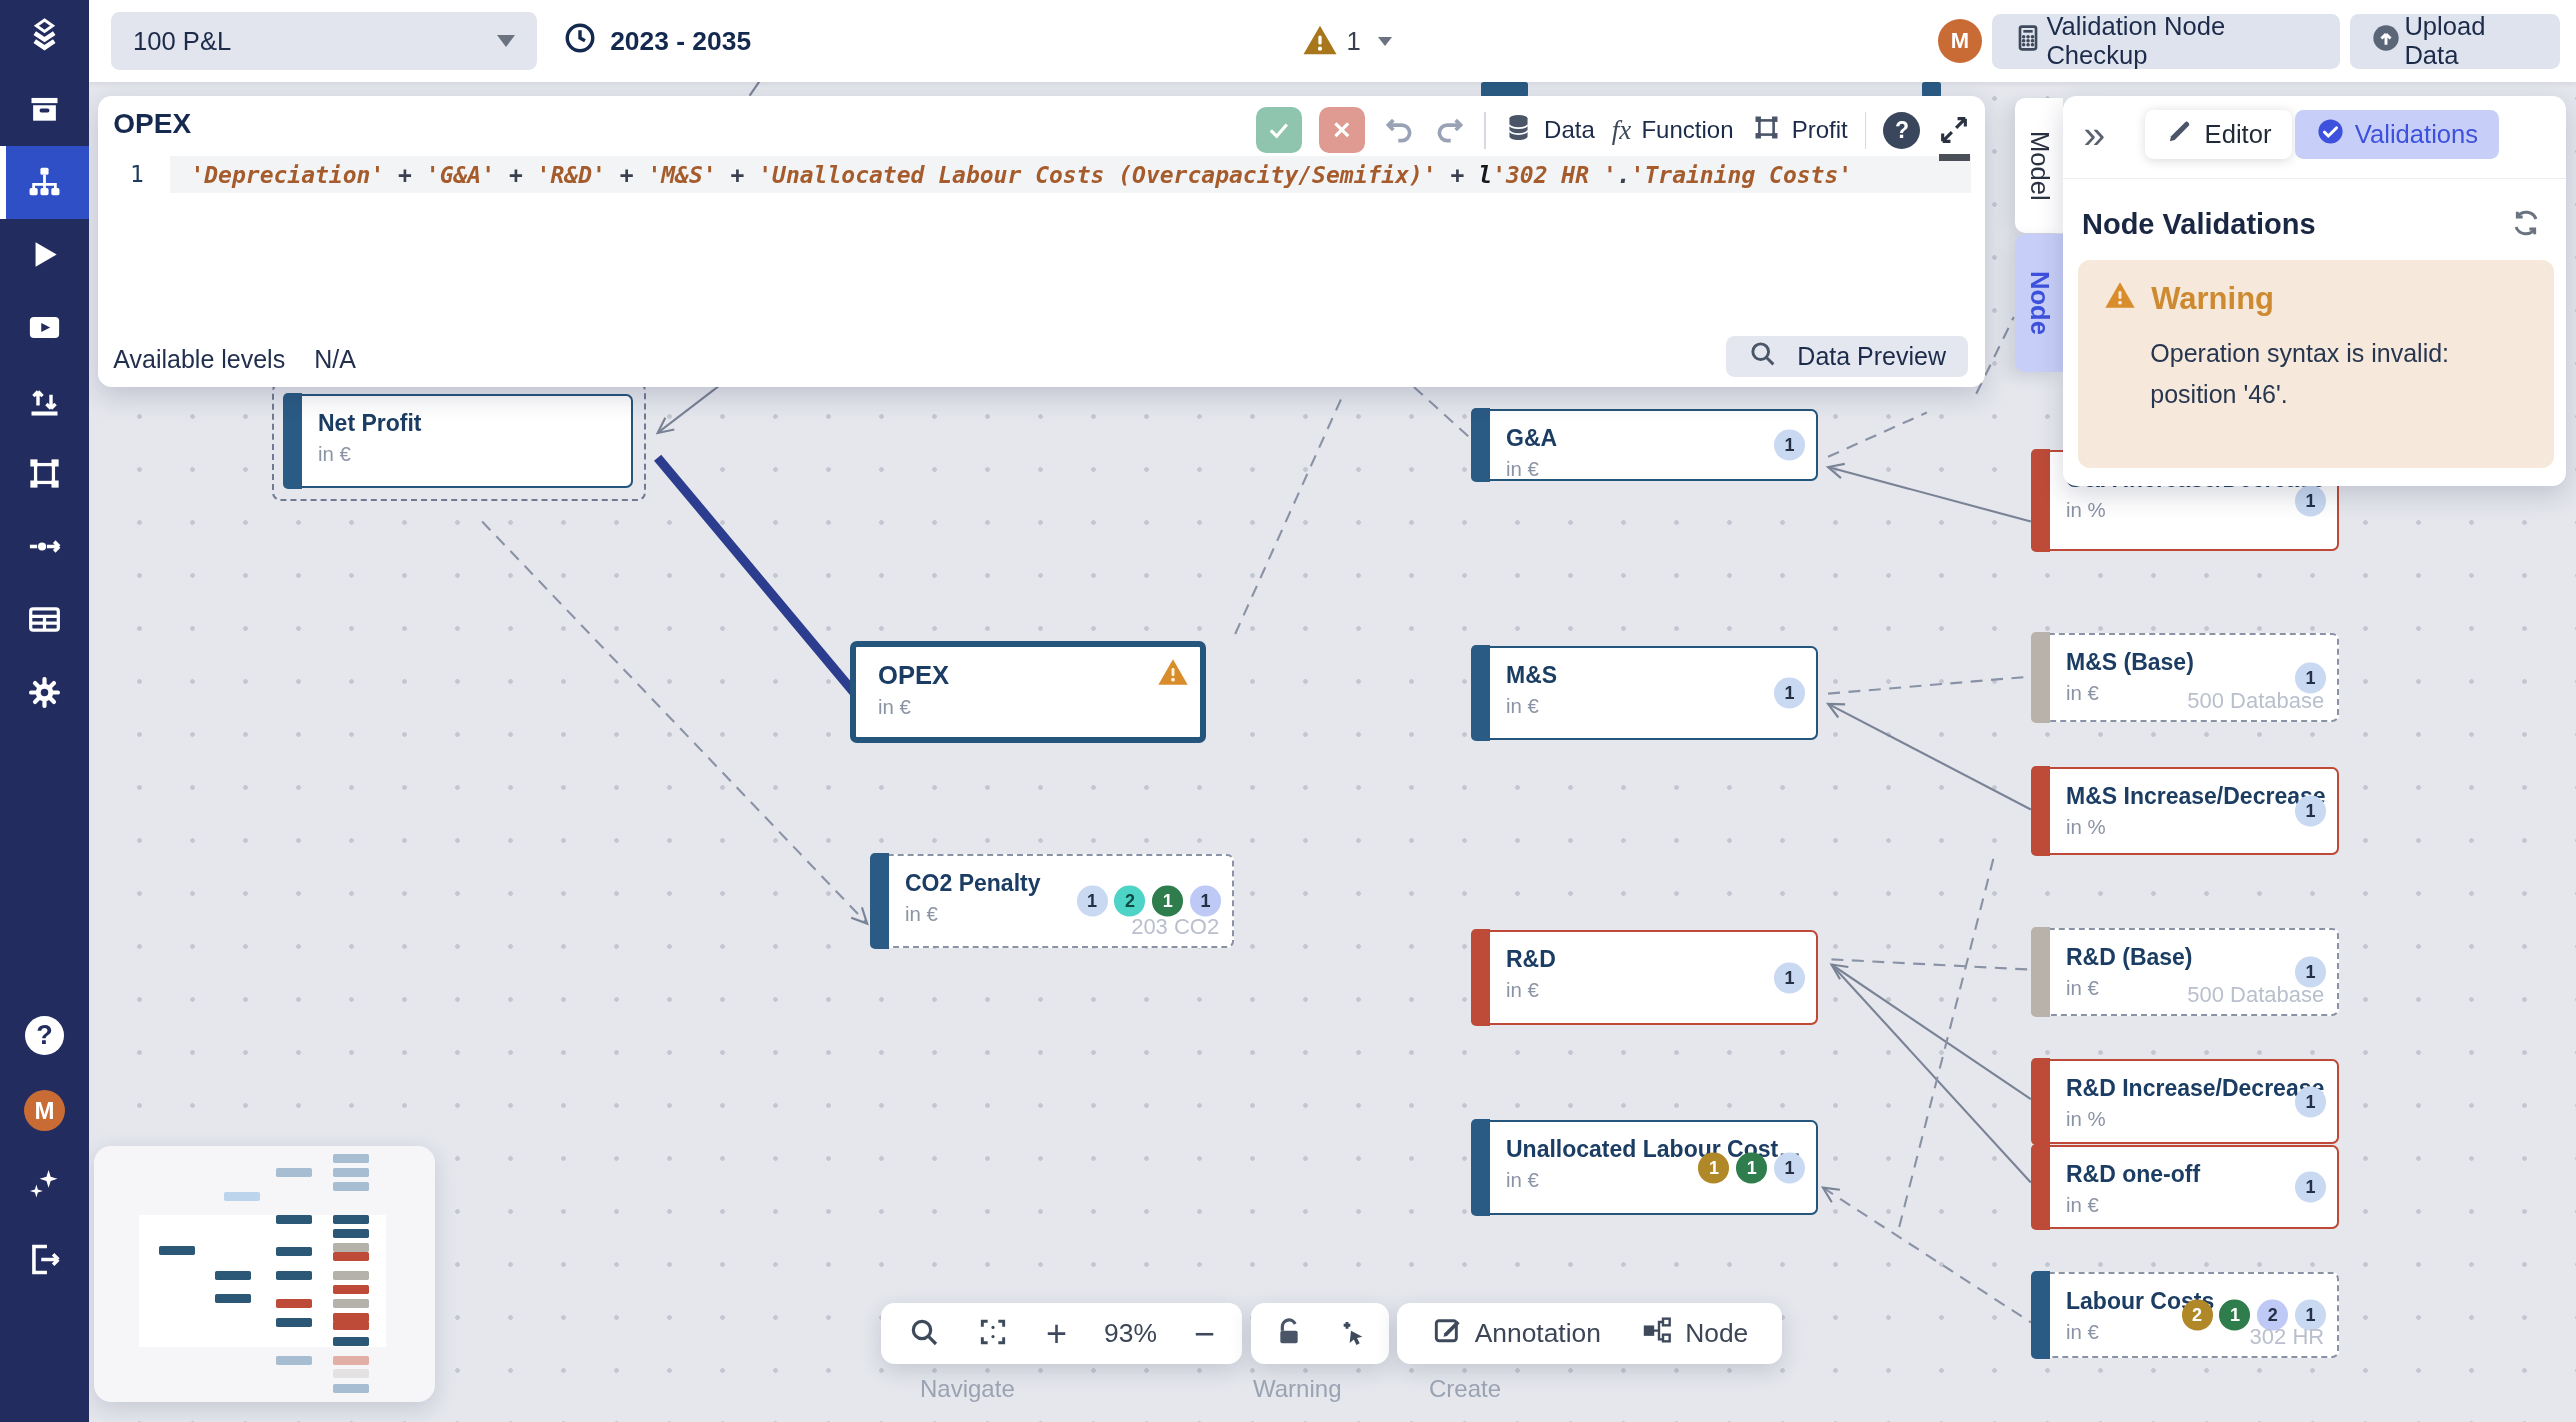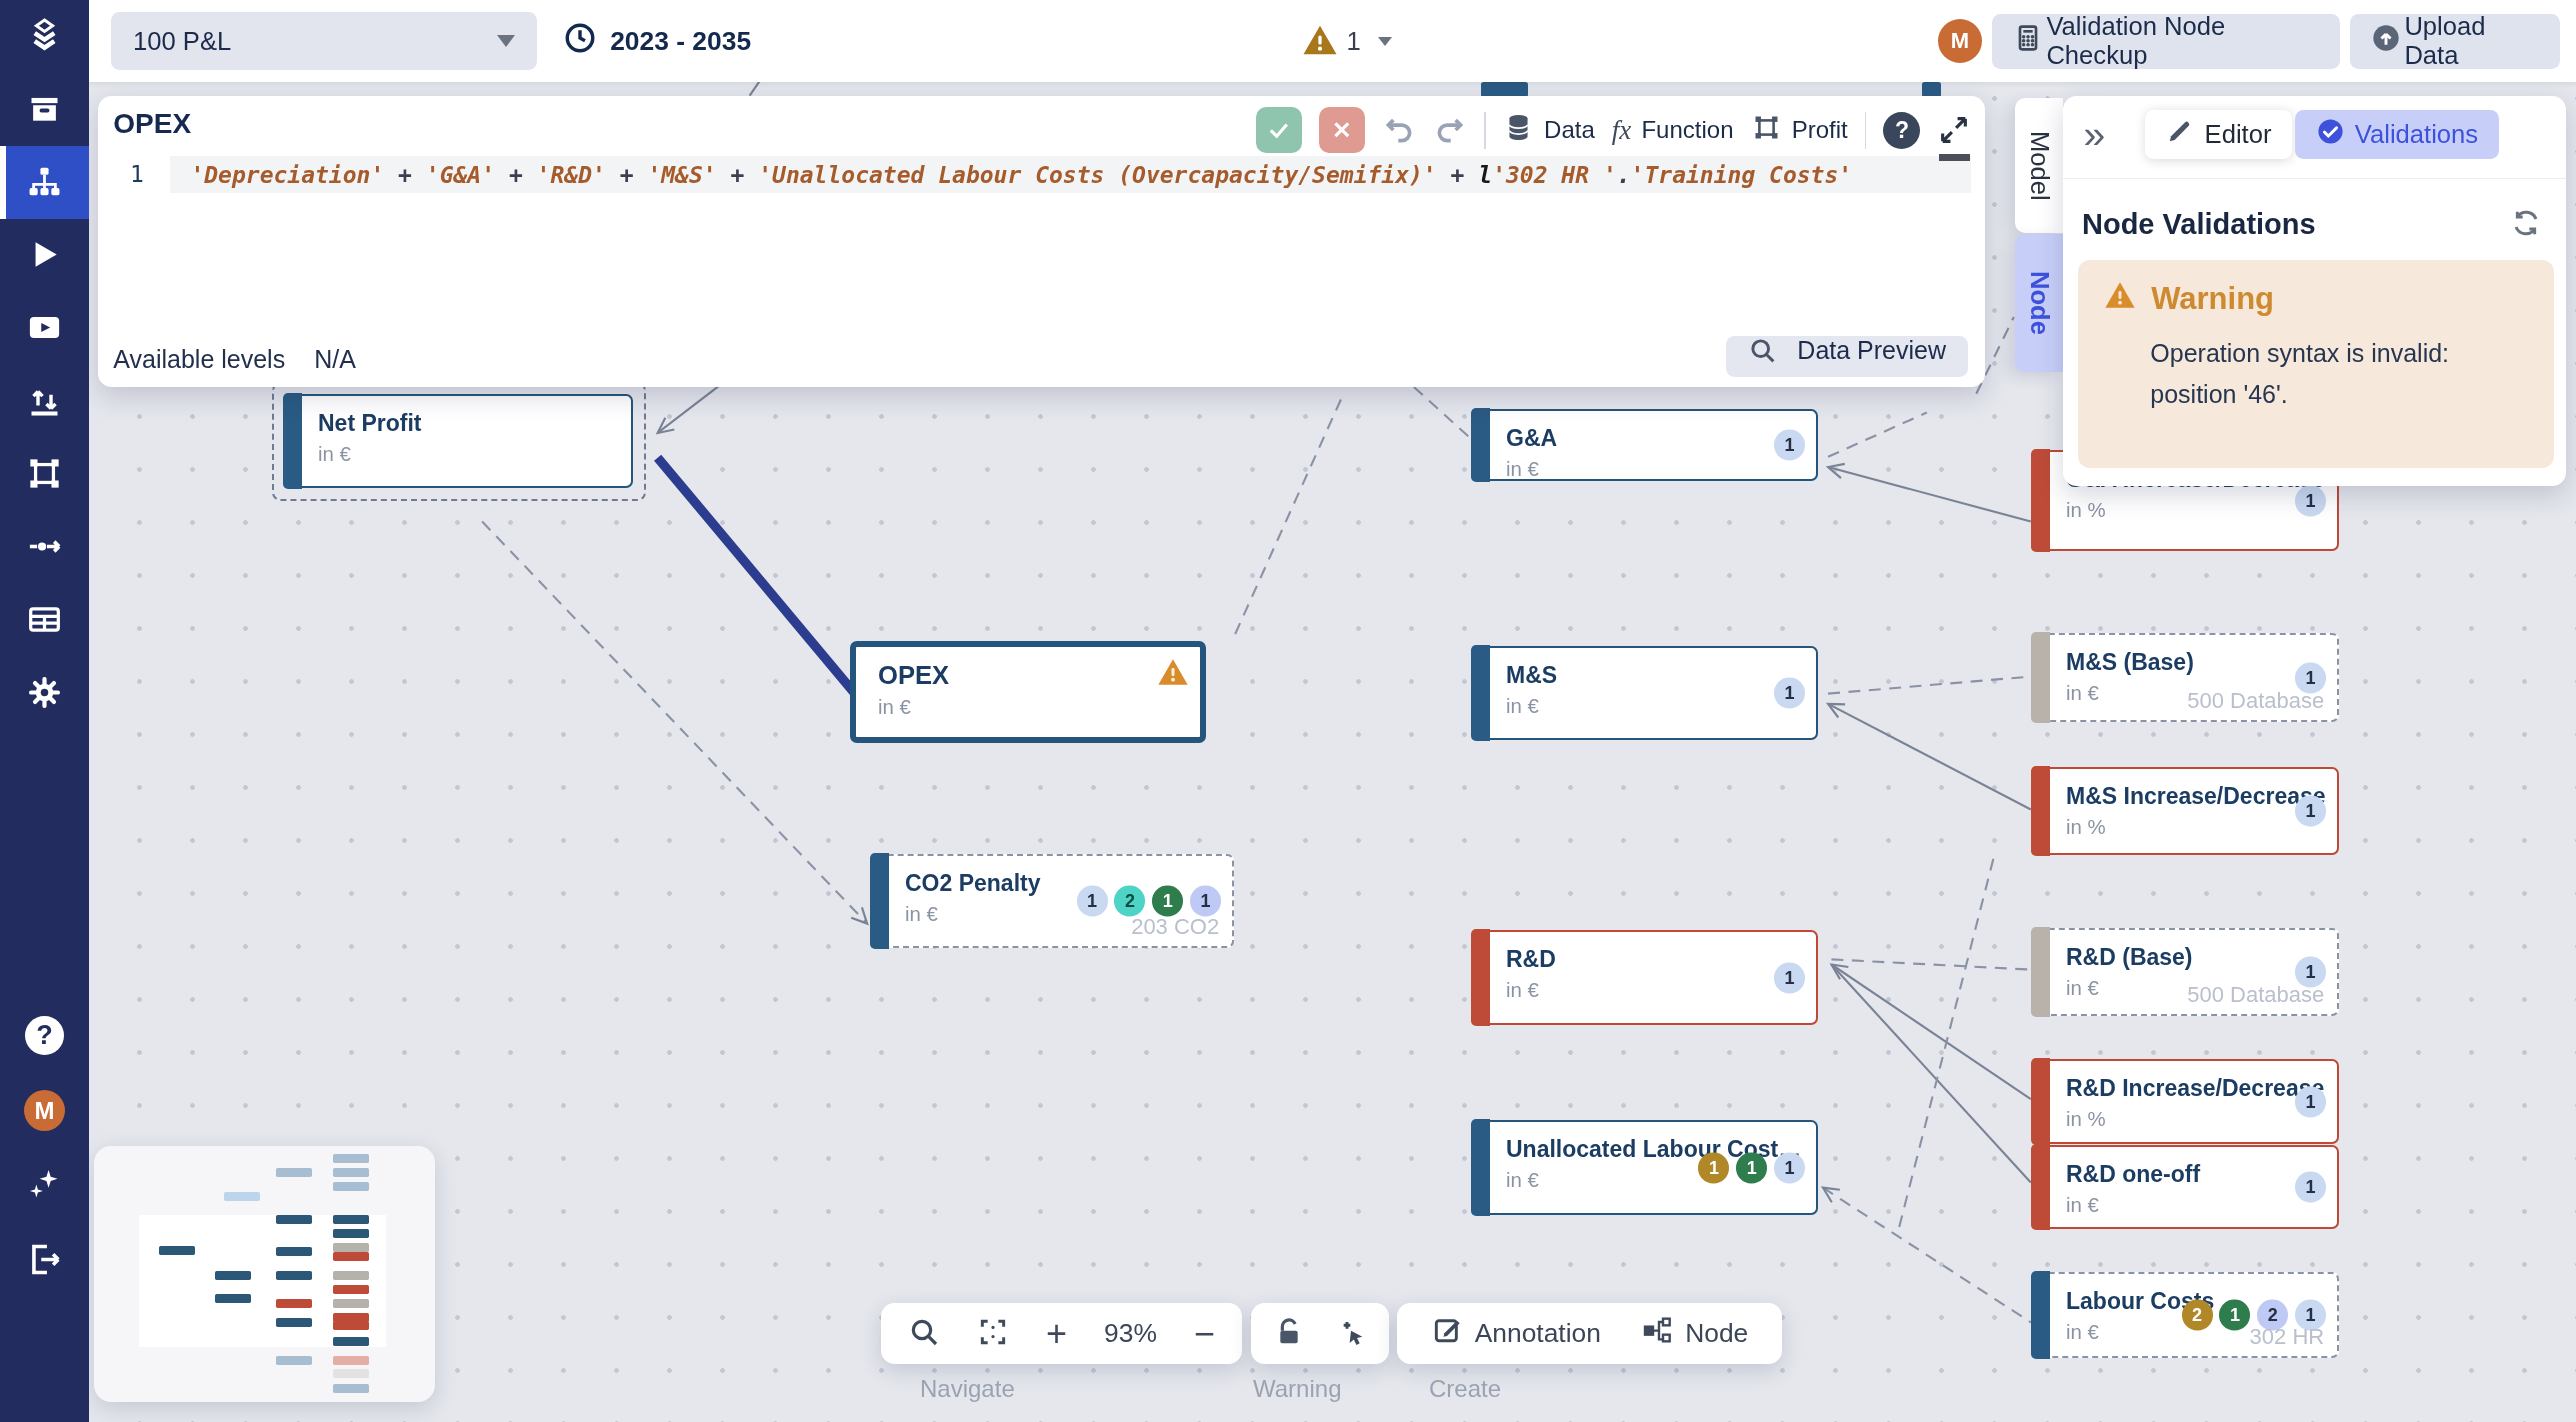--- a/index.html
+++ b/index.html
@@ -76,21 +76,21 @@
   .ep-sep { width:1.7px; height:37px; background:#D5D9E2; }
   .ep-tool { display:flex; align-items:center; gap:10.2px; font-size:24px; color:#1C2B4A; cursor:pointer; }
   .ep-tool svg { width:31px; height:31px; }
   .fx-glyph { font-family:"Liberation Serif",serif; font-style:italic; font-size:27px; color:#3E4A5C; }
   .ep-help { width:37px; height:37px; border-radius:50%; background:#39465C; color:#fff; font-size:23px; font-weight:700; display:flex; align-items:center; justify-content:center; cursor:pointer; }
   .ep-linenum { position:absolute; left:32px; top:65px; font:23px "DejaVu Sans Mono",monospace; color:#1D3A5F; }
   .ep-code { position:absolute; left:72px; right:13.6px; top:60px; height:37px; background:#F3F4F6; display:flex; align-items:center; padding:0 20.4px; font:italic 700 23px "DejaVu Sans Mono",monospace; white-space:pre; overflow:hidden; cursor:text; }
   .seg-str { color:#A55B2B; } .seg-op { color:#3A4050; } .seg-plain { color:#16181D; }
   .ep-scrollchip { position:absolute; right:15.3px; top:58px; width:31px; height:6.8px; background:#4A4F58; }
   .ep-levels { position:absolute; left:15.3px; top:249px; font-size:25px; color:#22304E; display:flex; gap:29px; }
-  .data-preview-btn { position:absolute; right:17px; bottom:10.2px; height:41px; padding:0 22px; background:#E4E7F0; border-radius:8.5px; display:flex; align-items:flex-start; gap:20px; font-size:25px; color:#1C2B4A; cursor:pointer; }
+  .data-preview-btn { position:absolute; right:17px; bottom:10.2px; height:41px; padding:0 22px; background:#E4E7F0; border-radius:8.5px; display:flex; align-items:center; gap:20px; font-size:25px; color:#1C2B4A; cursor:pointer; }
   .data-preview-btn svg { width:29px; height:29px; }
 
   
   .vtab { position:fixed; left:2015px; width:48px; z-index:19; display:flex; align-items:center; justify-content:center; writing-mode:vertical-rl; font-size:25.6px; border-radius:10.2px 0 0 10.2px; box-shadow:-6.8px 5.1px 15.3px rgba(25,35,70,.12); cursor:pointer; }
   .vtab-model { top:98px; height:135px; background:#fff; color:#2A3242; }
   .vtab-node { top:234px; height:138px; background:#C7CFF8; color:#3D51DC; font-weight:700; }
 
   
   .val-panel { position:fixed; left:2063px; top:96px; width:503px; height:390px; background:#fff; border-radius:13.6px; box-shadow:0 8.5px 27px rgba(25,35,70,.18); z-index:20; }
   .vp-collapse { position:absolute; left:20.4px; top:19px; font-size:39px; color:#5B6270; cursor:pointer; line-height:1; }

